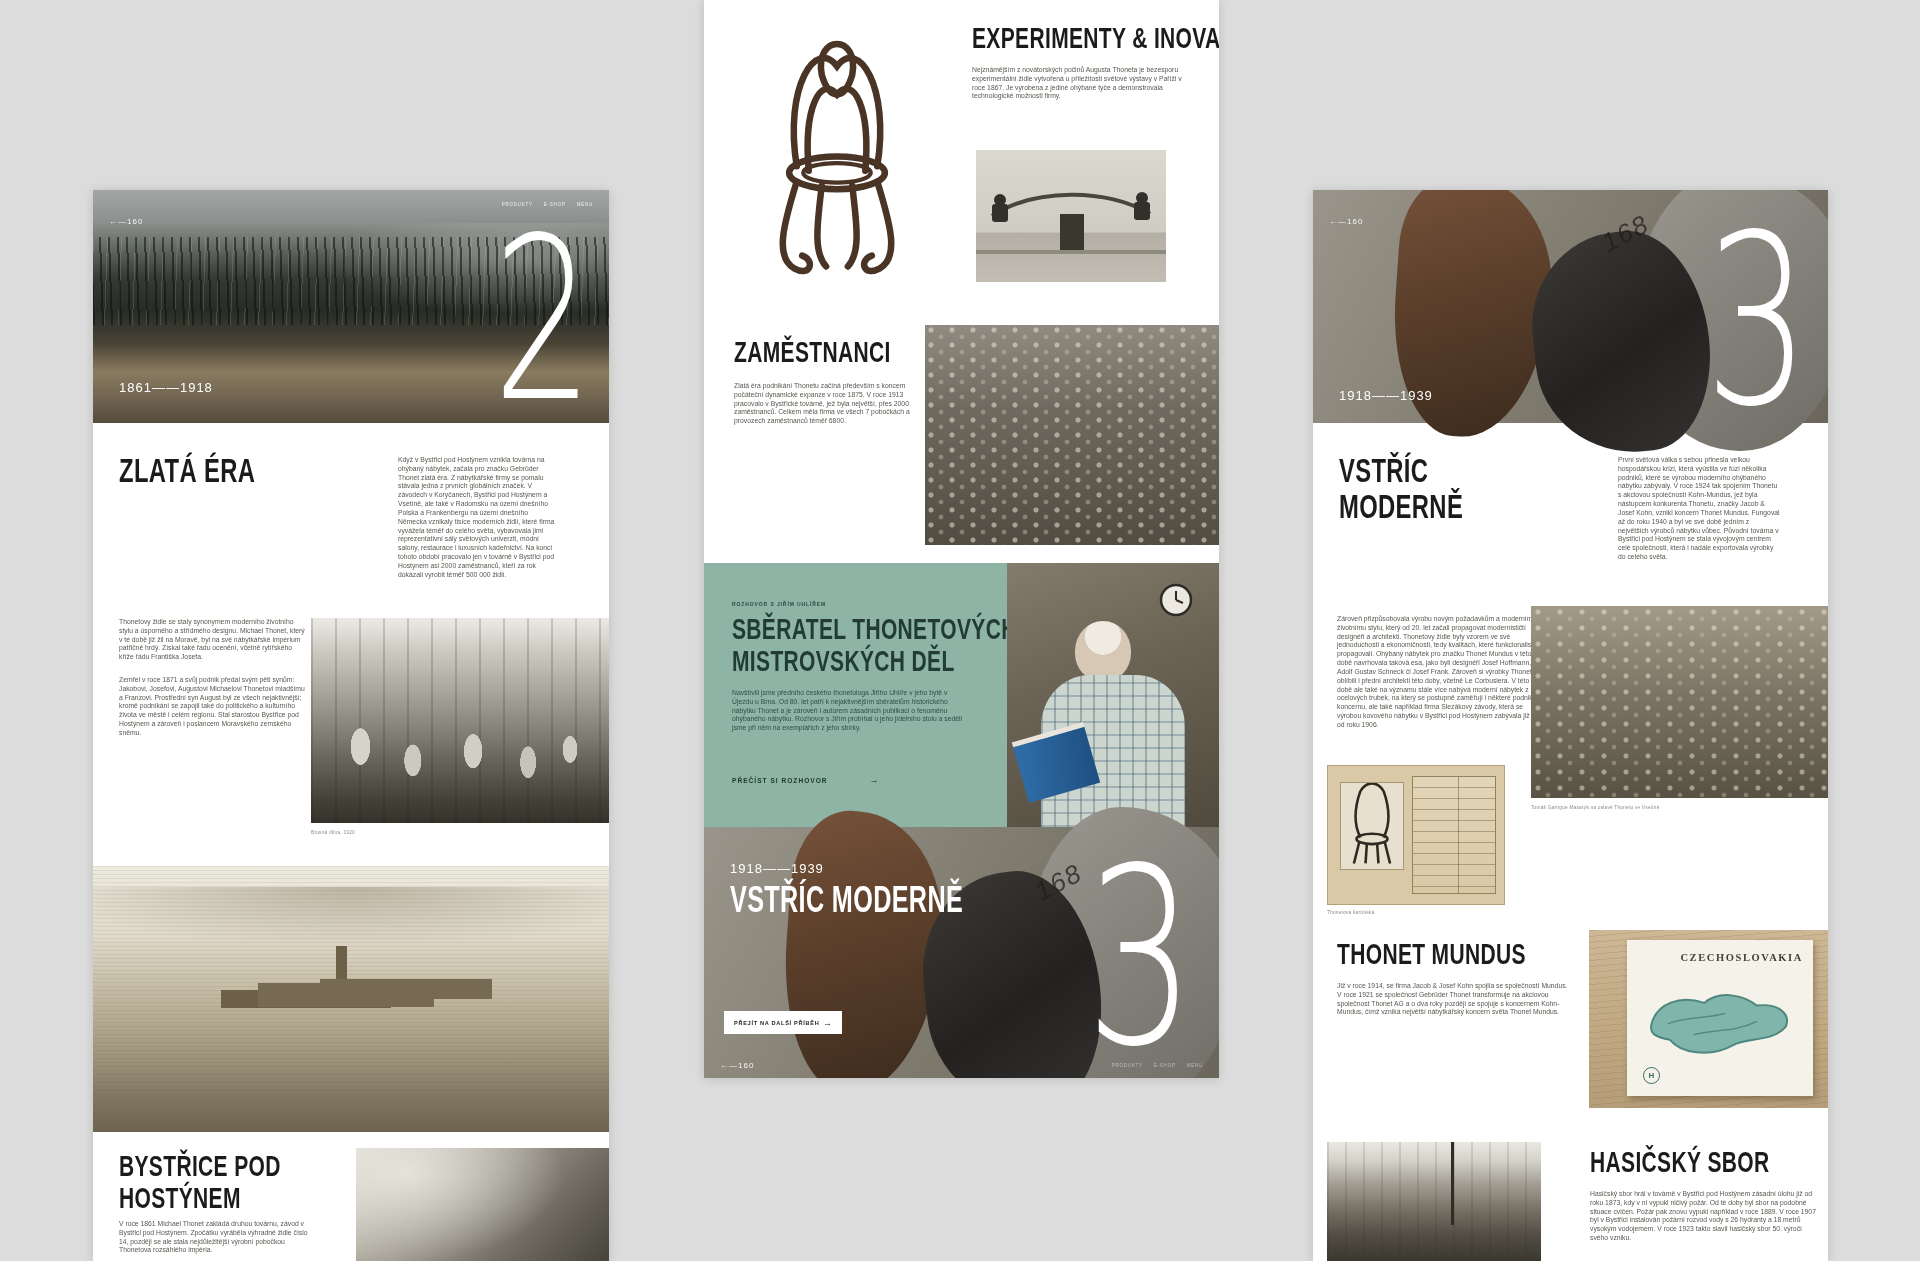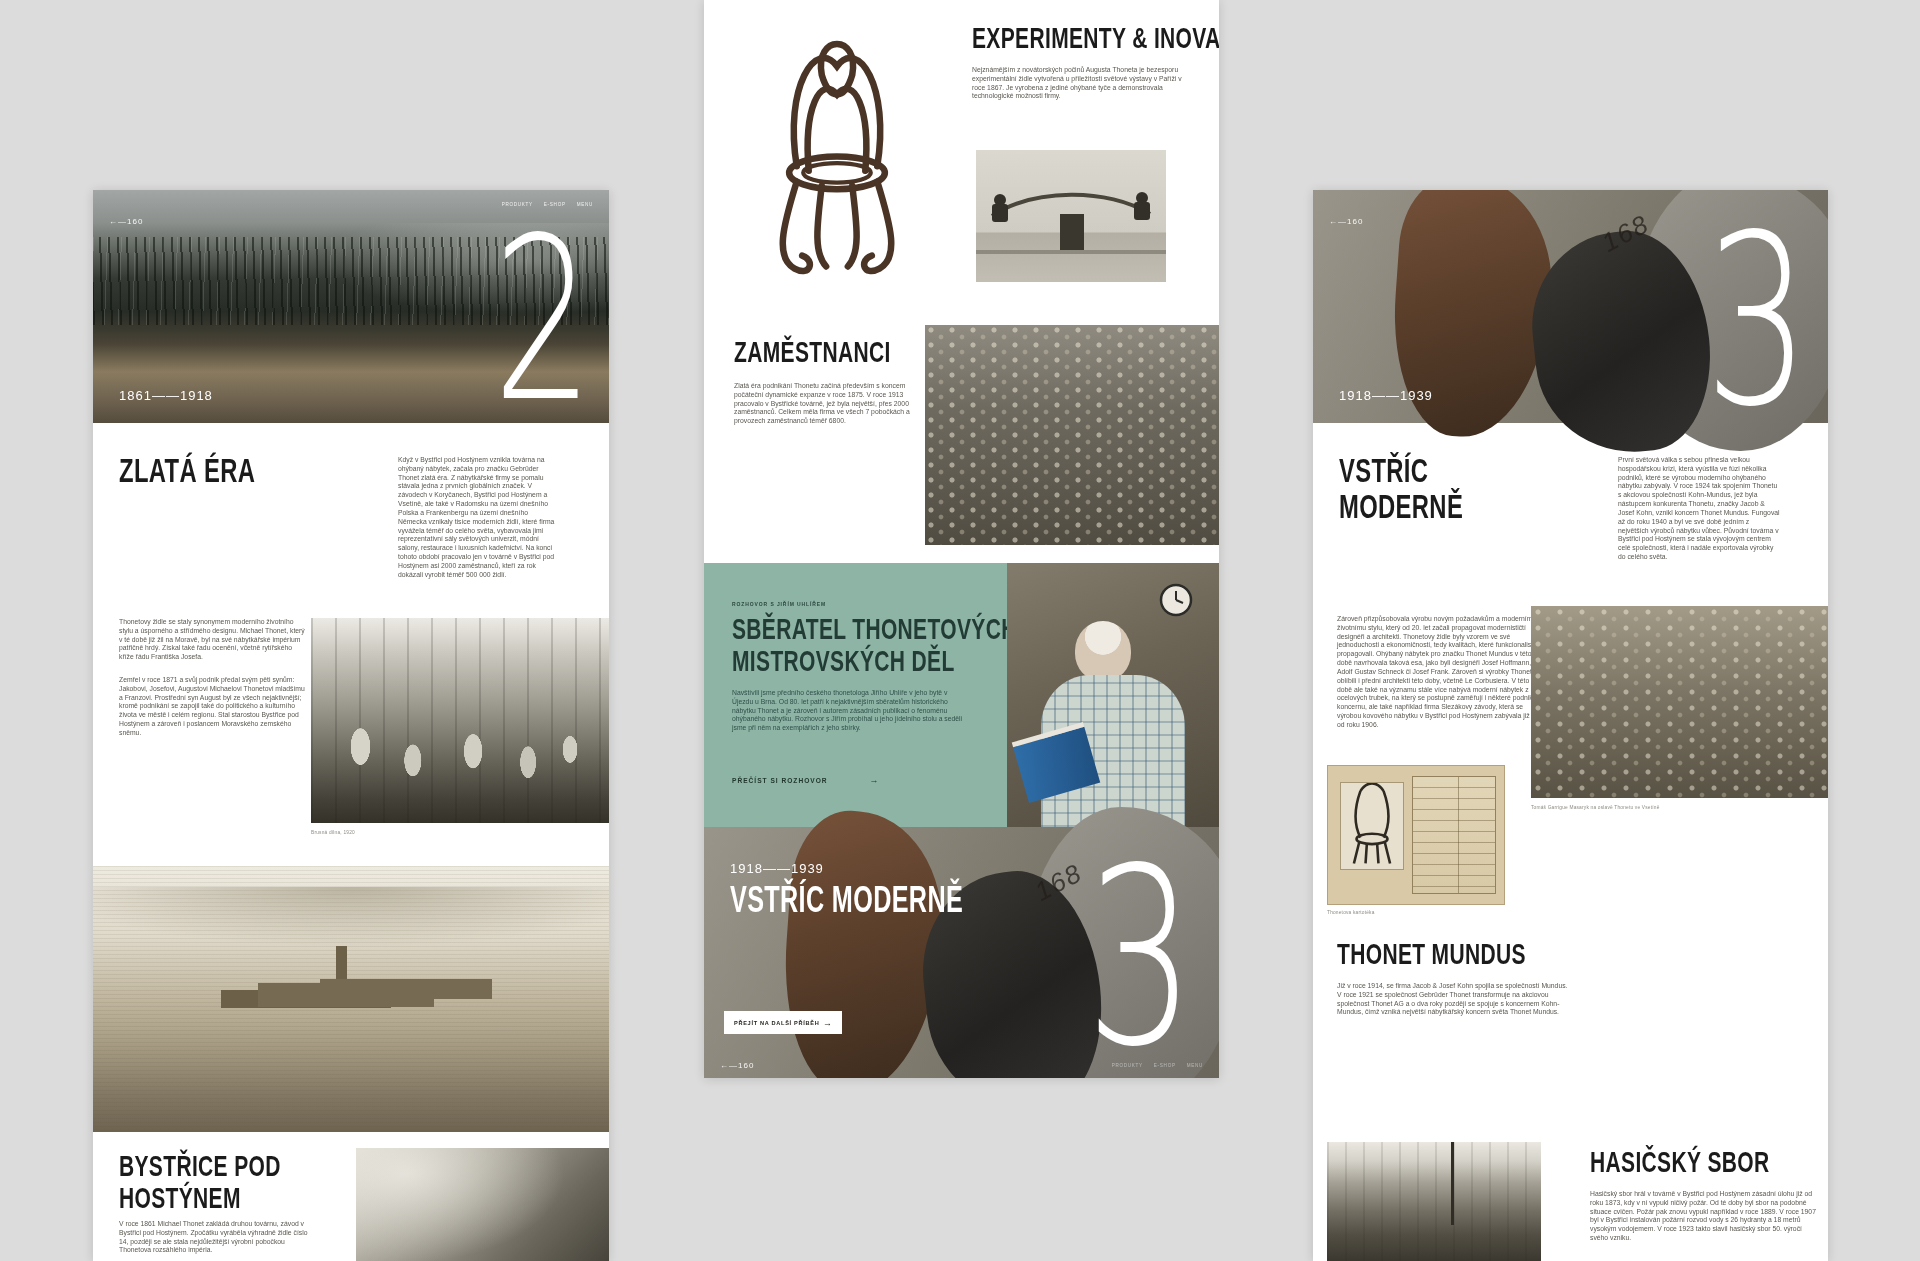--- a/index.html
+++ b/index.html
@@ -165,21 +165,21 @@
   <div class="abs ph-forest" style="left:0;top:0;width:516px;height:233px;">
     <div class="mist"></div>
     <div class="trees"></div>
     <div class="abs back-link" style="left:16px;top:11px;"><span>←—160</span></div>
     <div class="abs mini-nav" style="right:16px;top:12px;">
       <span>PRODUKTY</span>
       <span>E-SHOP</span>
       <span>MENU</span>
     </div>
     <div class="abs chapter-num" style="right:16px;top:46px;font-size:225px;">2</div>
-    <div class="abs years" style="left:26px;bottom:20px;">1861——1918</div>
+    <div class="abs years" style="left:26px;bottom:28px;">1861——1918</div>
   </div>
 
   <div class="abs h-cond h34" style="left:26px;top:262px;">ZLATÁ ÉRA</div>
   <div class="abs body-text" style="left:305px;top:266px;width:160px;">Když v Bystřici pod Hostýnem vznikla továrna na ohýbaný nábytek, začala pro značku Gebrüder Thonet zlatá éra. Z nábytkářské firmy se pomalu stávala jedna z prvních globálních značek. V závodech v Koryčanech, Bystřici pod Hostýnem a Vsetíně, ale také v Radomsku na území dnešního Polska a Frankenbergu na území dnešního Německa vznikaly tisíce moderních židlí, které firma vyvážela téměř do celého světa, vybavovala jimi reprezentativní sály světových univerzit, módní salony, restaurace i luxusních kadeřnictví. Na konci tohoto období pracovalo jen v továrně v Bystřici pod Hostýnem asi 2000 zaměstnanců, kteří za rok dokázali vyrobit téměř 500 000 židlí.</div>
 
   <div class="abs body-text" style="left:26px;top:428px;width:186px;">Thonetovy židle se staly synonymem moderního životního stylu a úsporného a střídmého designu. Michael Thonet, který v té době již žil na Moravě, byl na své nábytkářské impérium patřičně hrdý. Získal také řadu ocenění, včetně rytířského kříže řádu Františka Josefa.</div>
   <div class="abs body-text" style="left:26px;top:486px;width:186px;">Zemřel v roce 1871 a svůj podnik předal svým pěti synům: Jakobovi, Josefovi, Augustovi Michaelovi Thonetovi mladšímu a Franzovi. Prostřední syn August byl ze všech nejaktivnější; kromě podnikání se zapojil také do politického a kulturního života ve městě i celém regionu. Stal starostou Bystřice pod Hostýnem a zároveň i poslancem Moravského zemského sněmu.</div>
   <div class="abs ph-workshop" style="left:218px;top:428px;width:298px;height:205px;">
     <div class="chairbacks"></div>
   </div>
@@ -315,19 +315,29 @@
     </div>
     <div class="table">
         <div class="vline"></div>
       </div>
   </div>
   <div class="abs caption" style="left:14px;top:720px;">Thonetova kartotéka</div>
 
   <div class="abs h-cond h30" style="left:24px;top:748px;">THONET MUNDUS</div>
   <div class="abs body-text" style="left:24px;top:792px;width:235px;">Již v roce 1914, se firma Jacob &amp; Josef Kohn spojila se společností Mundus. V roce 1921 se společnost Gebrüder Thonet transformuje na akciovou společnost Thonet AG a o dva roky později se spojuje s koncernem Kohn-Mundus, čímž vzniká největší nábytkářský koncern světa Thonet Mundus.</div>
 
+  <div class="abs ph-wood" style="left:276px;top:740px;width:239px;height:178px;">
+    <div class="bookcover">
+      <div class="cz-title">CZECHOSLOVAKIA</div>
+      <svg style="position:absolute;left:14px;top:44px;" width="158" height="80" viewBox="0 0 120 60">
+        <path d="M8,30 C12,14 30,8 48,14 C60,4 78,8 88,16 C104,14 114,22 110,32 C100,44 80,40 70,46 C52,56 30,52 22,42 C12,40 6,38 8,30 Z" fill="#7fb5ab" stroke="#4d877d" stroke-width="1.5"></path>
+        <path d="M20,30 C34,24 52,26 64,22 M40,38 C56,34 72,36 88,28" stroke="#4d877d" stroke-width="1" fill="none"></path>
+      </svg>
+      <div class="h-logo">H</div>
+    </div>
+  </div>
 
   <div class="abs ph-fire" style="left:14px;top:952px;width:214px;height:119px;">
     <div class="pole"></div>
   </div>
   <div class="abs h-cond h30" style="left:277px;top:956px;">HASIČSKÝ SBOR</div>
   <div class="abs body-text" style="left:277px;top:1000px;width:228px;">Hasičský sbor hrál v továrně v Bystřici pod Hostýnem zásadní úlohu již od roku 1873, kdy v ní vypukl ničivý požár. Od té doby byl sbor na podobné situace cvičen. Požár pak znovu vypukl například v roce 1889. V roce 1907 byl v Bystřici instalován požární rozvod vody s 26 hydranty a 18 metrů vysokým vodojemem. V roce 1923 takto slavil hasičský sbor 50. výročí svého vzniku.</div>
 </div>
 
 </body></html>

